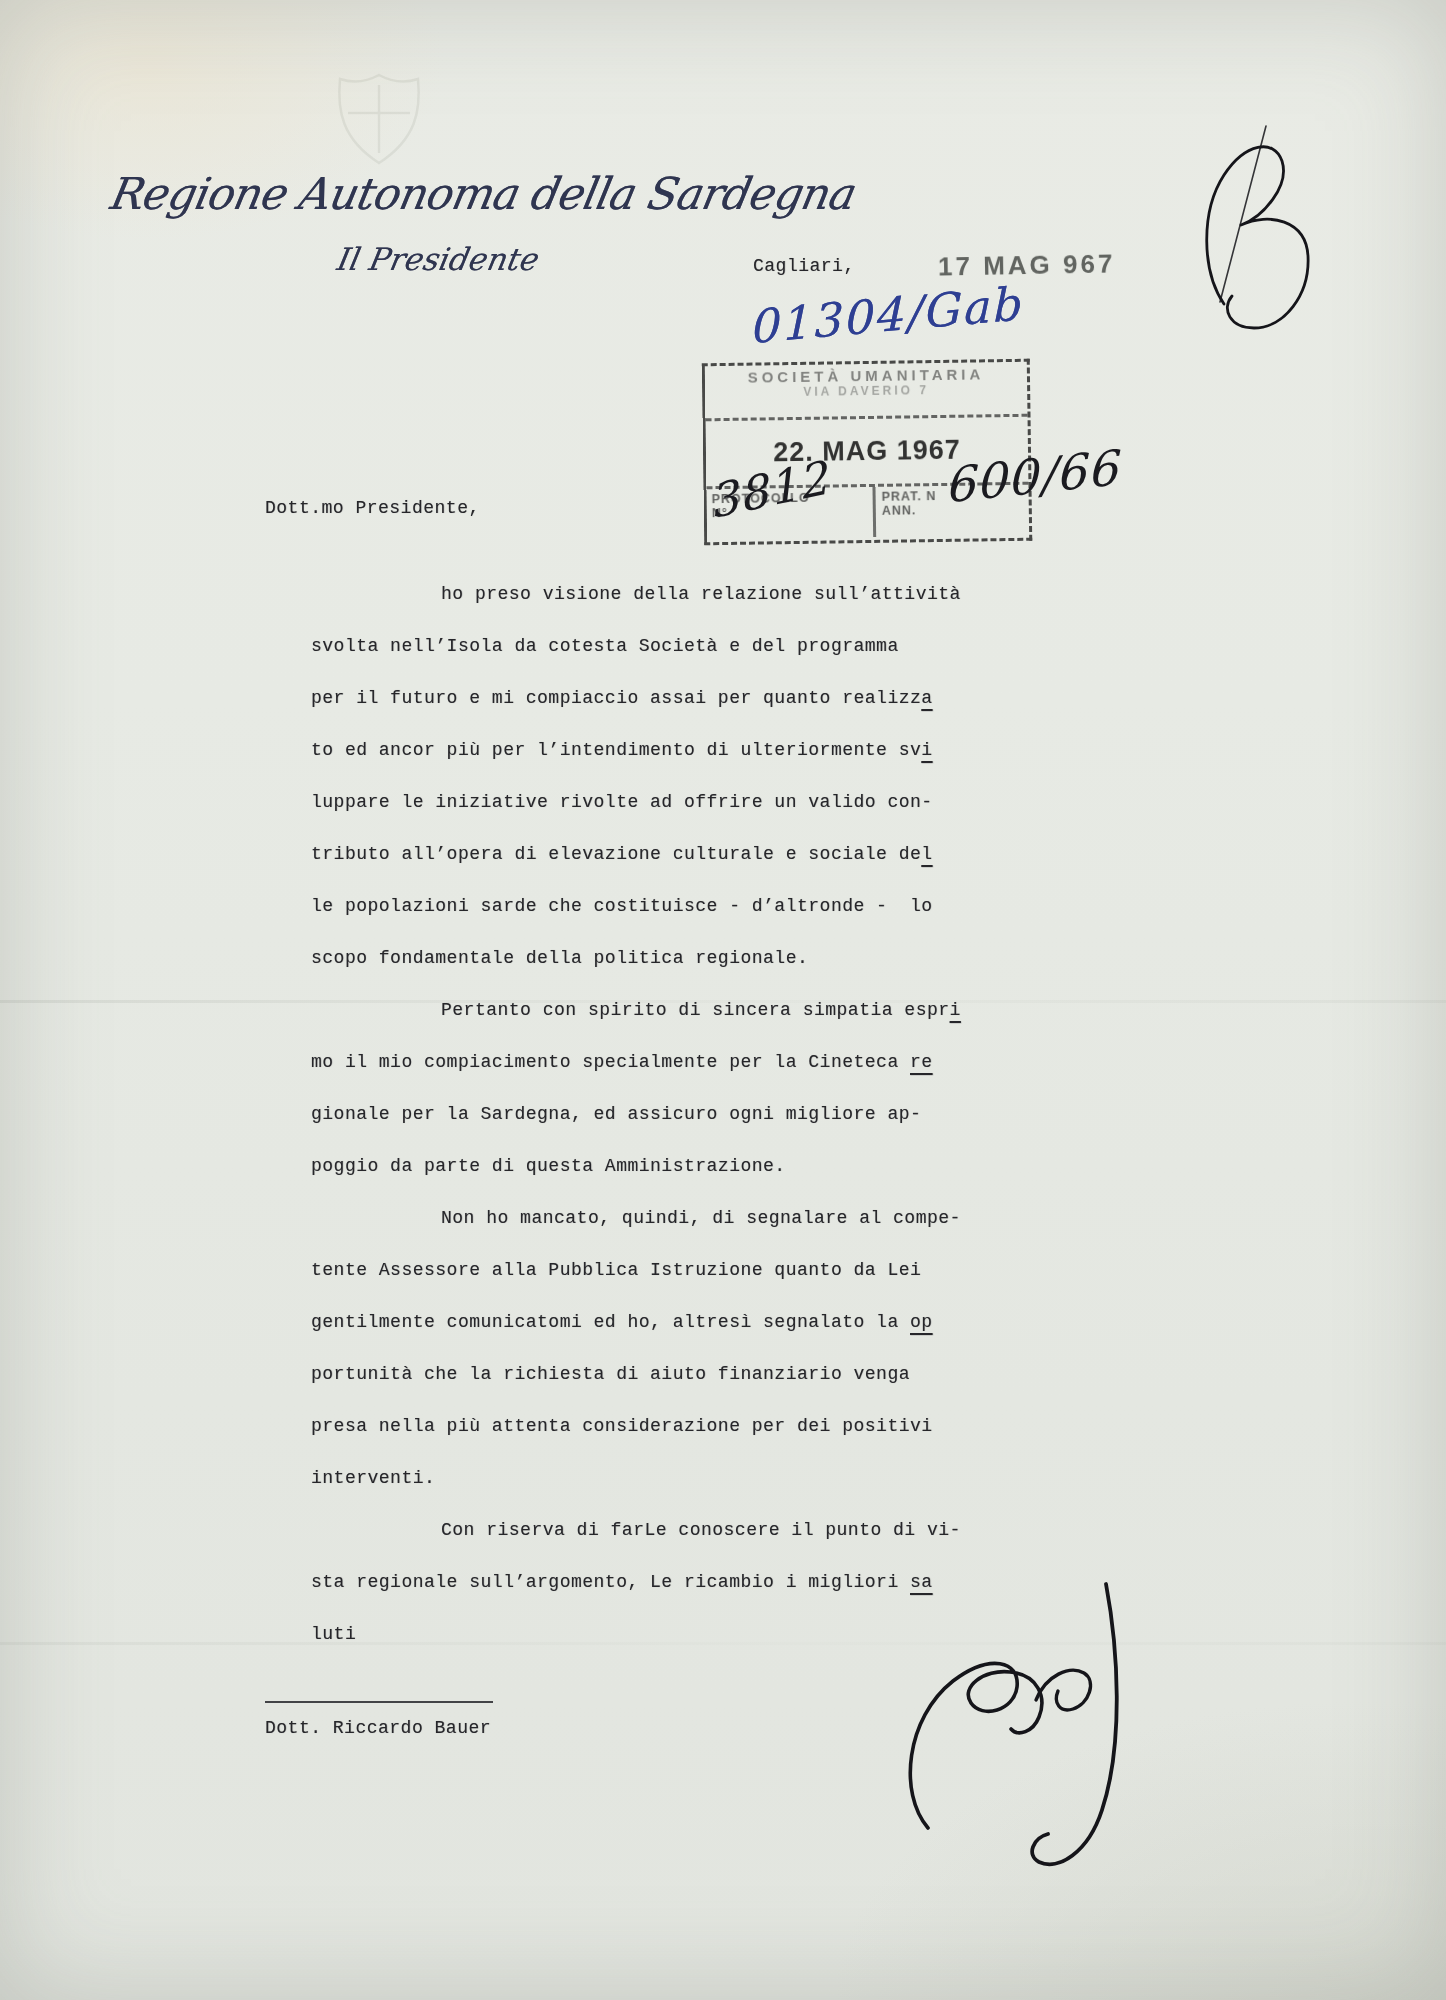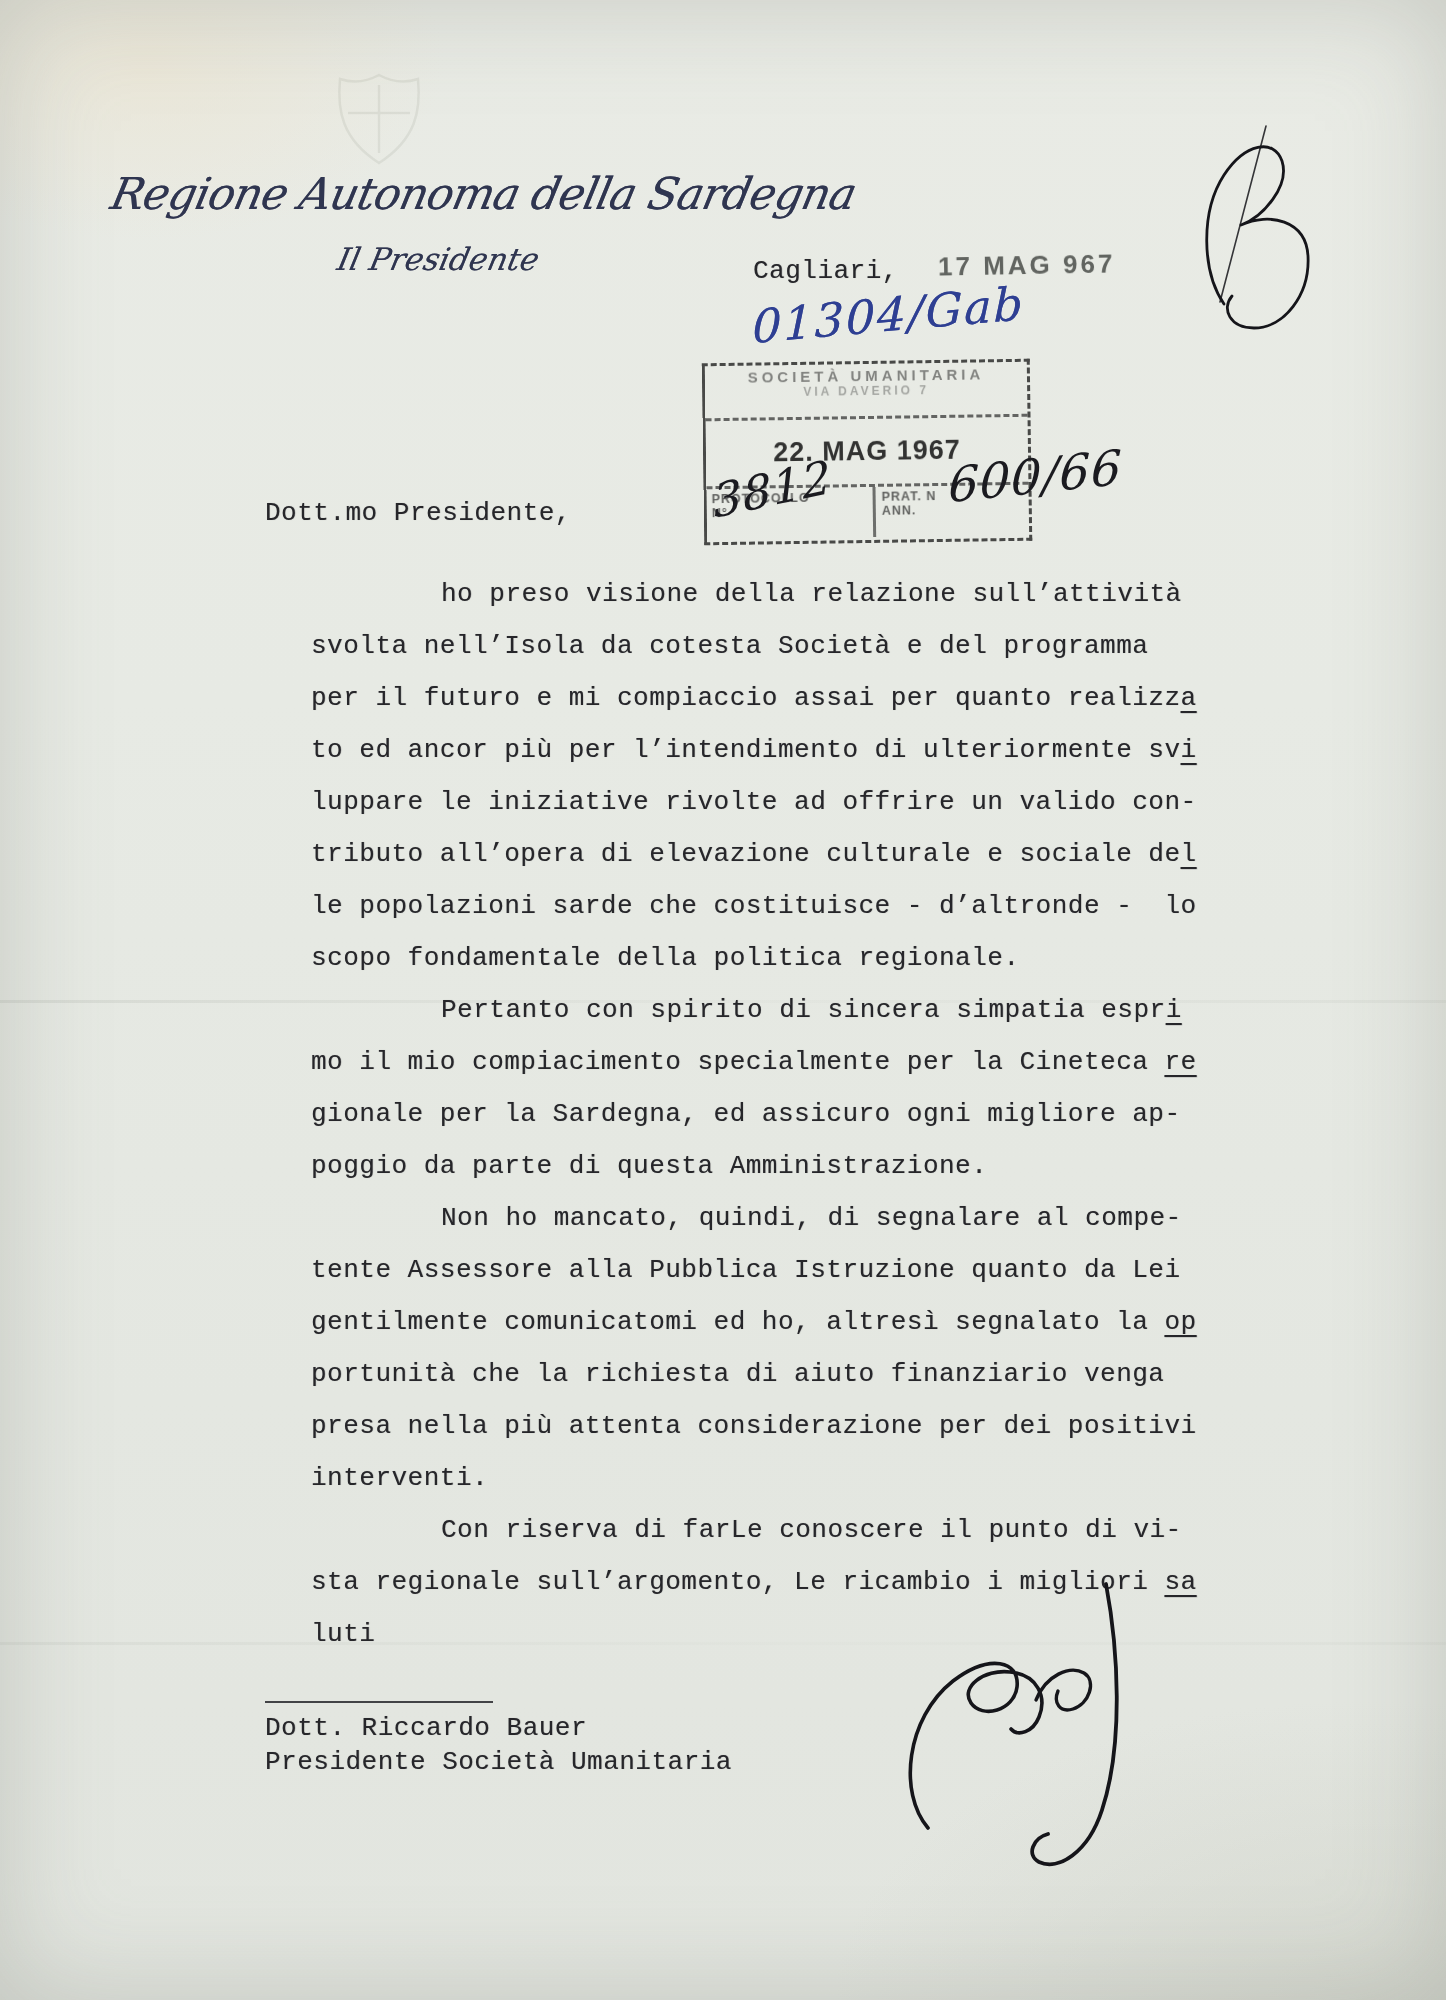--- a/index.html
+++ b/index.html
@@ -21,21 +21,21 @@
     font-family:"DejaVu Serif", serif; font-style:italic; font-size:44px;
     color:#2f3550; letter-spacing:-1px; transform:skewX(-12deg);
     text-shadow:0 0 .6px rgba(47,53,80,.7); white-space:nowrap;
   }
   .lh-office{
     left:338px; top:241px; font-family:"DejaVu Serif", serif; font-style:italic;
     font-size:31px; color:#2f3550; transform:skewX(-12deg); letter-spacing:0px;
     text-shadow:0 0 .6px rgba(47,53,80,.7); white-space:nowrap;
   }
   
-  .tw{color:#26262a; font-size:26px; letter-spacing:.5px; white-space:pre;
+  .tw{color:#26262a; font-size:18px; letter-spacing:.5px; white-space:pre;
       text-shadow:.4px .4px .7px rgba(35,35,40,.35);font-family:Liberation Mono, monospace;}
   .dateline-city{left:753px; top:256px;}
   .date-stamp{
     left:938px; top:250px; font-family:"Liberation Sans", sans-serif;
     font-weight:700; font-size:26px; letter-spacing:3px; color:#4a4d49;
     opacity:.85; transform:rotate(-1deg); filter:blur(.3px); white-space:nowrap;
   }
   
   .hw{font-family:"DejaVu Serif", serif; font-style:italic; white-space:nowrap;}
   .hw-blue{left:752px; top:288px; font-size:46px; color:#2e3f93;
@@ -130,15 +130,15 @@
 
   <div class="abs tw body-lines" id="body-lines"><div class="bline indent"><span>ho preso visione della relazione sull’attività</span></div><div class="bline"><span>svolta nell’Isola da cotesta Società e del programma</span></div><div class="bline"><span>per il futuro e mi compiaccio assai per quanto realizz</span><span class="u">a</span></div><div class="bline"><span>to ed ancor più per l’intendimento di ulteriormente sv</span><span class="u">i</span></div><div class="bline"><span>luppare le iniziative rivolte ad offrire un valido con-</span></div><div class="bline"><span>tributo all’opera di elevazione culturale e sociale de</span><span class="u">l</span></div><div class="bline"><span>le popolazioni sarde che costituisce - d’altronde -  lo</span></div><div class="bline"><span>scopo fondamentale della politica regionale.</span></div><div class="bline indent"><span>Pertanto con spirito di sincera simpatia espr</span><span class="u">i</span></div><div class="bline"><span>mo il mio compiacimento specialmente per la Cineteca </span><span class="u">re</span></div><div class="bline"><span>gionale per la Sardegna, ed assicuro ogni migliore ap-</span></div><div class="bline"><span>poggio da parte di questa Amministrazione.</span></div><div class="bline indent"><span>Non ho mancato, quindi, di segnalare al compe-</span></div><div class="bline"><span>tente Assessore alla Pubblica Istruzione quanto da Lei</span></div><div class="bline"><span>gentilmente comunicatomi ed ho, altresì segnalato la </span><span class="u">op</span></div><div class="bline"><span>portunità che la richiesta di aiuto finanziario venga</span></div><div class="bline"><span>presa nella più attenta considerazione per dei positivi</span></div><div class="bline"><span>interventi.</span></div><div class="bline indent"><span>Con riserva di farLe conoscere il punto di vi-</span></div><div class="bline"><span>sta regionale sull’argomento, Le ricambio i migliori </span><span class="u">sa</span></div><div class="bline"><span>luti</span></div></div>
 
   <svg class="abs ink" style="left:898px; top:1578px" width="245" height="300" viewBox="0 0 245 300">
     <path d="M30 250 C0 215 8 140 55 103 C92 75 122 83 119 109 C116 133 84 141 73 125 C62 109 86 91 112 94 C140 97 149 119 141 139 C135 154 120 159 113 151" style="stroke-width:3.6"></path>
     <path d="M138 122 C148 97 172 87 186 95 C199 103 191 126 175 131 C162 135 155 125 160 113" style="stroke-width:3.4"></path>
     <path d="M208 6 C220 70 226 165 204 232 C190 275 160 293 141 284 C128 277 135 260 150 256" style="stroke-width:3.8"></path>
   </svg>
 
   <div class="abs addr-rule"></div>
-  <div class="abs tw addr" id="address-lines"><div class="aline">Dott. Riccardo Bauer</div><div class="aline">Presidente Società Umanitaria</div></div>
+  <div class="abs tw addr" id="address-lines"><div class="aline">Dott. Riccardo Bauer</div></div>
 
 </div>
 
 </body></html>

